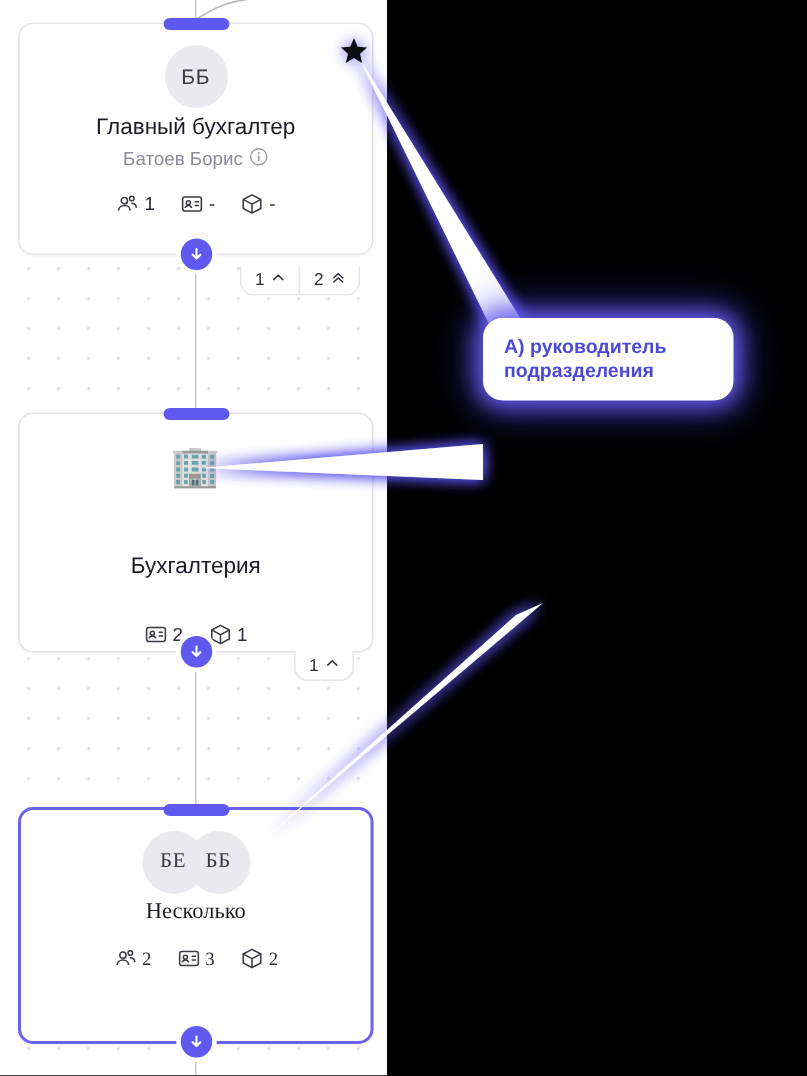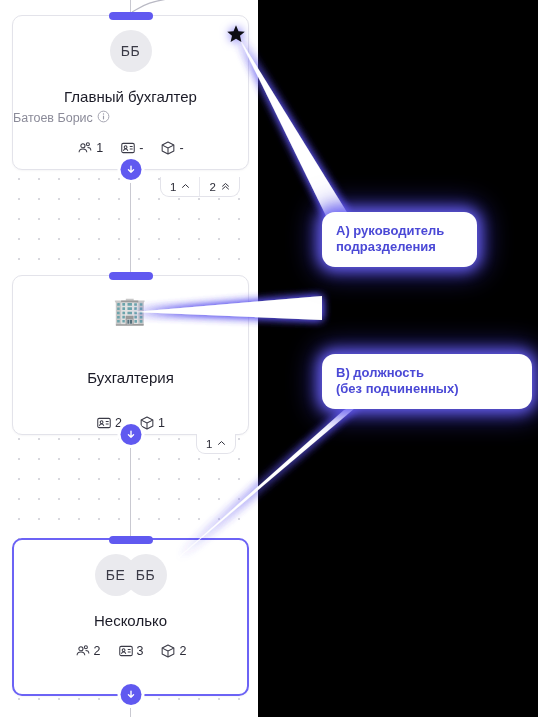--- a/index.html
+++ b/index.html
@@ -43,20 +43,21 @@
   
   .node {
     position: absolute;
     background: #ffffff;
     border: 1px solid #e3e3ea;
     border-radius: 10px;
     box-shadow: 0 1px 2px rgba(20,20,40,.04);
   }
   .node.selected {
     border: 2px solid #6c63f5;
+    font-family: Liberation Serif, serif;
   }
   .node-handle {
     position: absolute;
     top: -4px; left: 50%;
     transform: translateX(-50%);
     width: 44px; height: 8px;
     border-radius: 5px;
     background: #6059f0;
   }
 
@@ -82,30 +83,31 @@
   .dept-icon-row {
     display: flex; justify-content: center;
     padding-top: 22px;
   }
   .dept-icon { line-height: 1; }
 
   .node-title {
     text-align: center;
     font-size: 15px;
     color: #1b1b27;
-    margin-top: 16px;
+    margin-top: 4px;
     font-weight: 400;
   }
   .node-sub {
     text-align: center;
     font-size: 12.5px;
     color: #8b8b99;
     margin-top: 5px;
     display: flex;
     align-items: center;
+    justify-content: center;
     gap: 4px;
   }
 
   .stats {
     display: flex;
     justify-content: center;
     align-items: center;
     gap: 17px;
     margin-top: 14px;
   }
@@ -188,21 +190,21 @@
     color: #4b49d6;
     font-size: 13px;
     font-weight: bold;
     line-height: 1.25;
     padding: 11px 14px;
     box-shadow: 0 0 14px 4px rgba(108,99,245,.95),
                 0 0 26px 9px rgba(70,60,220,.55);
     z-index: 25;
     white-space: pre-line;
   }
-  #callout-a { left: 322px; top: 212px; width: 155px; }
+  #callout-a { left: 322px; top: 212px; width: 167px; }
   #callout-b { left: 322px; top: 290px; width: 190px; }
   #callout-c { left: 322px; top: 354px; width: 210px; }
 
   
   .arrow-svg {
     position: absolute;
     left: 0; top: 0;
     width: 538px; height: 717px;
     pointer-events: none;
     z-index: 20;
@@ -456,16 +458,14 @@
     <g filter="url(#glow)">
       <path d="M322 296 L134 312 L322 320 Z" fill="#ffffff"></path>
     </g>
 
     <g filter="url(#glow)">
       <path d="M344 410 L178 558 L362 402 Z" fill="#ffffff"></path>
     </g>
   </svg>
 
   <div class="callout" id="callout-a">А) руководитель подразделения</div>
-  <div class="callout" id="callout-c">В) должность
-   (без подчиненных)</div>
 
 </div>
 
 </body></html>

